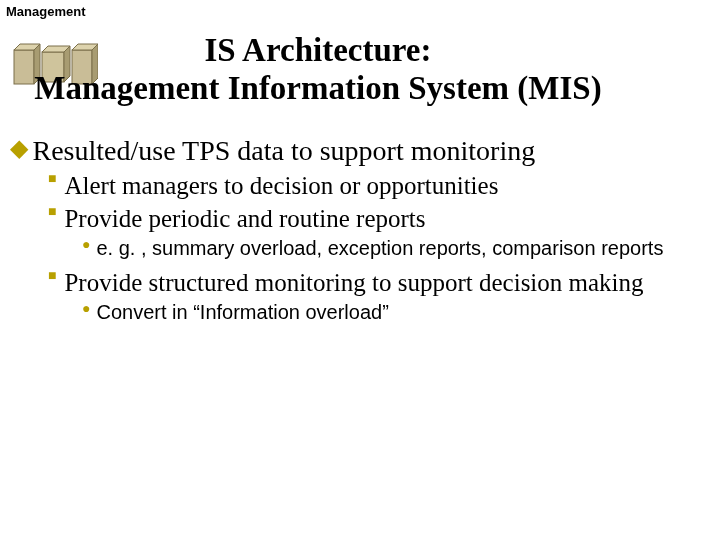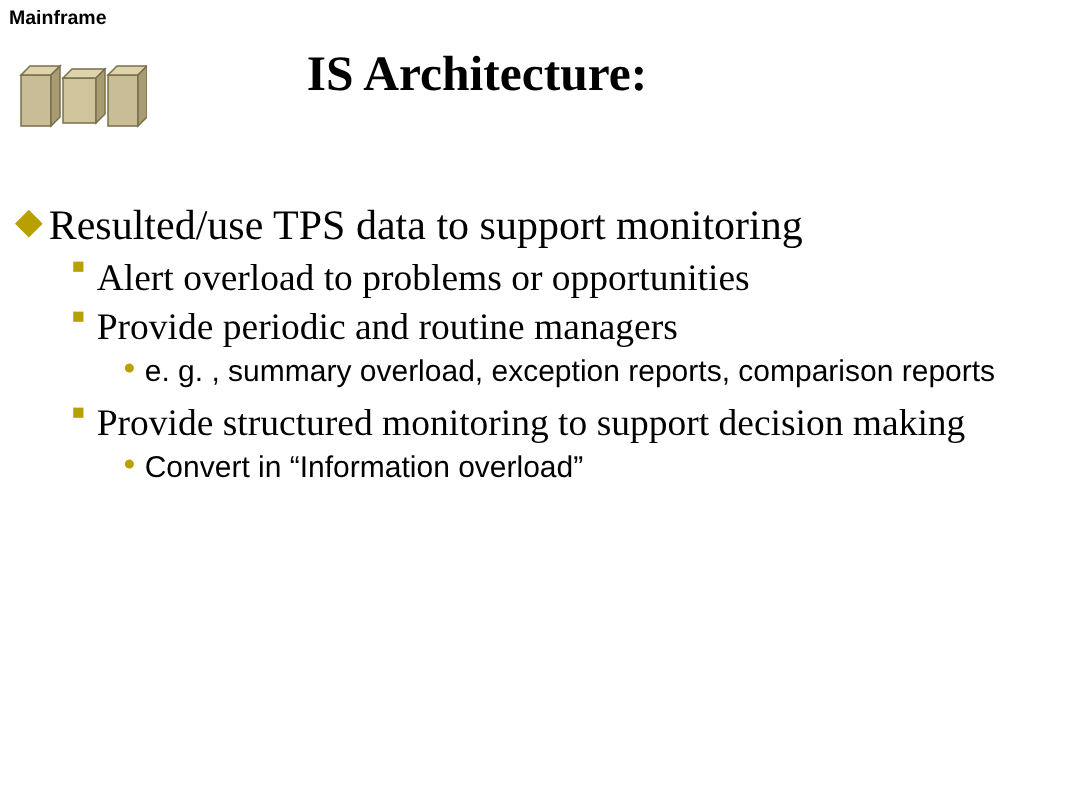--- a/index.html
+++ b/index.html
@@ -86,55 +86,56 @@
   .hang {
     display: flex;
     align-items: flex-start;
   }
   .hang .bullet { flex: 0 0 auto; }
   .hang .txt { flex: 1 1 auto; }
 </style>
 </head>
 <body>
 
-<div class="label-top">Mainframe</div>
+<div class="label-top">Management</div>
 
 <svg class="mainframe-graphic" viewBox="0 0 90 50">
   <g>
     <rect x="6" y="10" width="20" height="34" fill="#c9bd97" stroke="#7a6f4a" stroke-width="1"></rect>
     <polygon points="6,10 12,4 32,4 26,10" fill="#ddd3ad" stroke="#7a6f4a" stroke-width="1"></polygon>
     <polygon points="26,10 32,4 32,38 26,44" fill="#a89c72" stroke="#7a6f4a" stroke-width="1"></polygon>
     <rect x="34" y="12" width="22" height="30" fill="#cfc49c" stroke="#7a6f4a" stroke-width="1"></rect>
     <polygon points="34,12 40,6 62,6 56,12" fill="#ddd3ad" stroke="#7a6f4a" stroke-width="1"></polygon>
     <polygon points="56,12 62,6 62,36 56,42" fill="#a89c72" stroke="#7a6f4a" stroke-width="1"></polygon>
     <rect x="64" y="10" width="20" height="34" fill="#c9bd97" stroke="#7a6f4a" stroke-width="1"></rect>
     <polygon points="64,10 70,4 90,4 84,10" fill="#ddd3ad" stroke="#7a6f4a" stroke-width="1"></polygon>
     <polygon points="84,10 90,4 90,38 84,44" fill="#a89c72" stroke="#7a6f4a" stroke-width="1"></polygon>
   </g>
 </svg>
 
 <div class="title">
   <span>IS Architecture:</span><br>
+  <span>Management Information System (MIS)</span>
 </div>
 
 <div class="content">
 
   <div class="l1 hang">
     <span class="bullet">◆</span>
     <span class="txt">Resulted/use TPS data to support monitoring</span>
   </div>
 
   <div class="l2 hang">
     <span class="bullet">■</span>
-    <span class="txt">Alert overload to problems or opportunities</span>
+    <span class="txt">Alert managers to decision or opportunities</span>
   </div>
 
   <div class="l2 hang">
     <span class="bullet">■</span>
-    <span class="txt">Provide periodic and routine managers</span>
+    <span class="txt">Provide periodic and routine reports</span>
   </div>
 
   <div class="l3 hang">
     <span class="bullet">●</span>
     <span class="txt">e. g. , summary overload, exception reports, comparison reports</span>
   </div>
 
   <div class="l2 hang">
     <span class="bullet">■</span>
     <span class="txt">Provide structured monitoring to support decision making</span>

